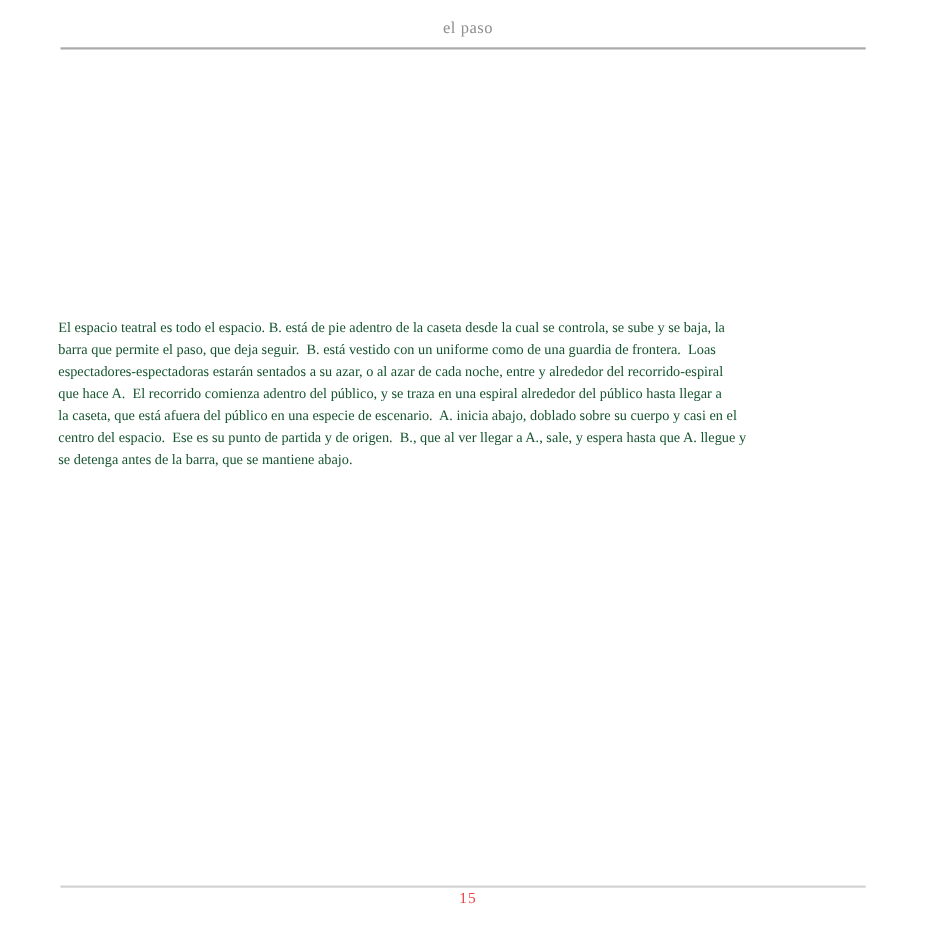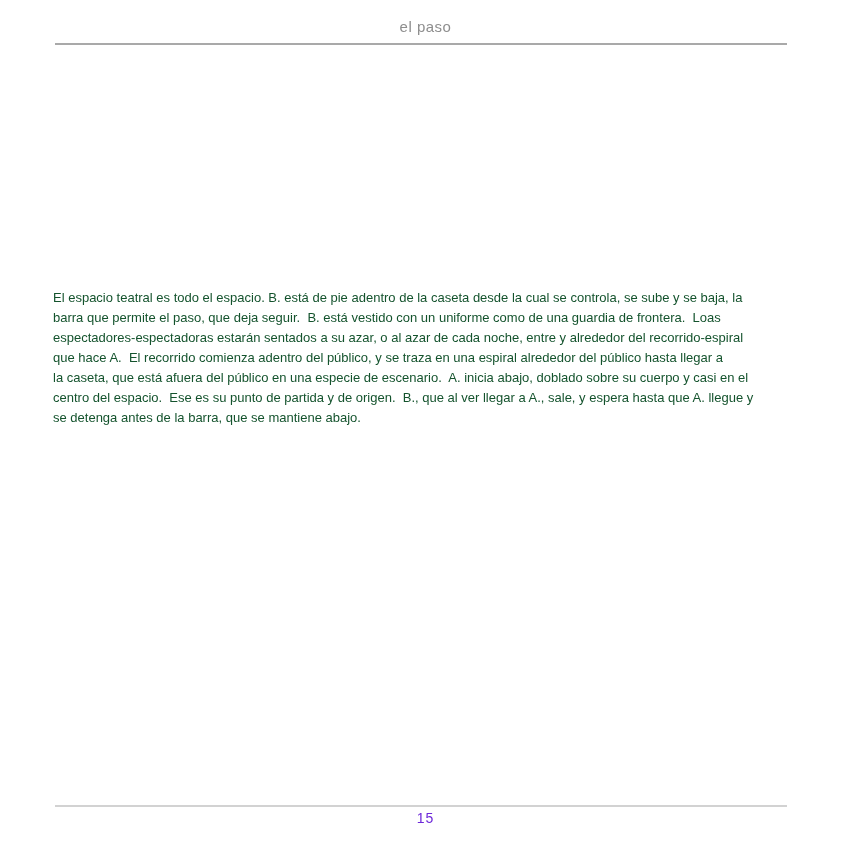--- a/index.html
+++ b/index.html
@@ -6,21 +6,21 @@
     margin: 0;
     padding: 0;
     background: #ffffff;
   }
   .page {
     position: relative;
     width: 851px;
     height: 851px;
     background: #ffffff;
     overflow: hidden;
-    font-family: Liberation Sans, sans-serif;
+    font-family: Liberation Serif, serif;
   }
   .running-header {
     position: absolute;
     top: 18px;
     left: 0;
     right: 0;
     text-align: center;
     font-size: 15px;
     letter-spacing: 0.5px;
     color: #8e8e8e;
@@ -52,21 +52,21 @@
     text-align: left;
   }
   .page-number {
     position: absolute;
     top: 810px;
     left: 0;
     right: 0;
     text-align: center;
     font-size: 14px;
     letter-spacing: 1px;
-    color: #6d28d9;
+    color: #ef4444;
   }
 </style>
 </head>
 <body>
 
 <div class="page">
 
   <div class="running-header">el paso</div>
 
   <div class="rule rule-top"></div>

